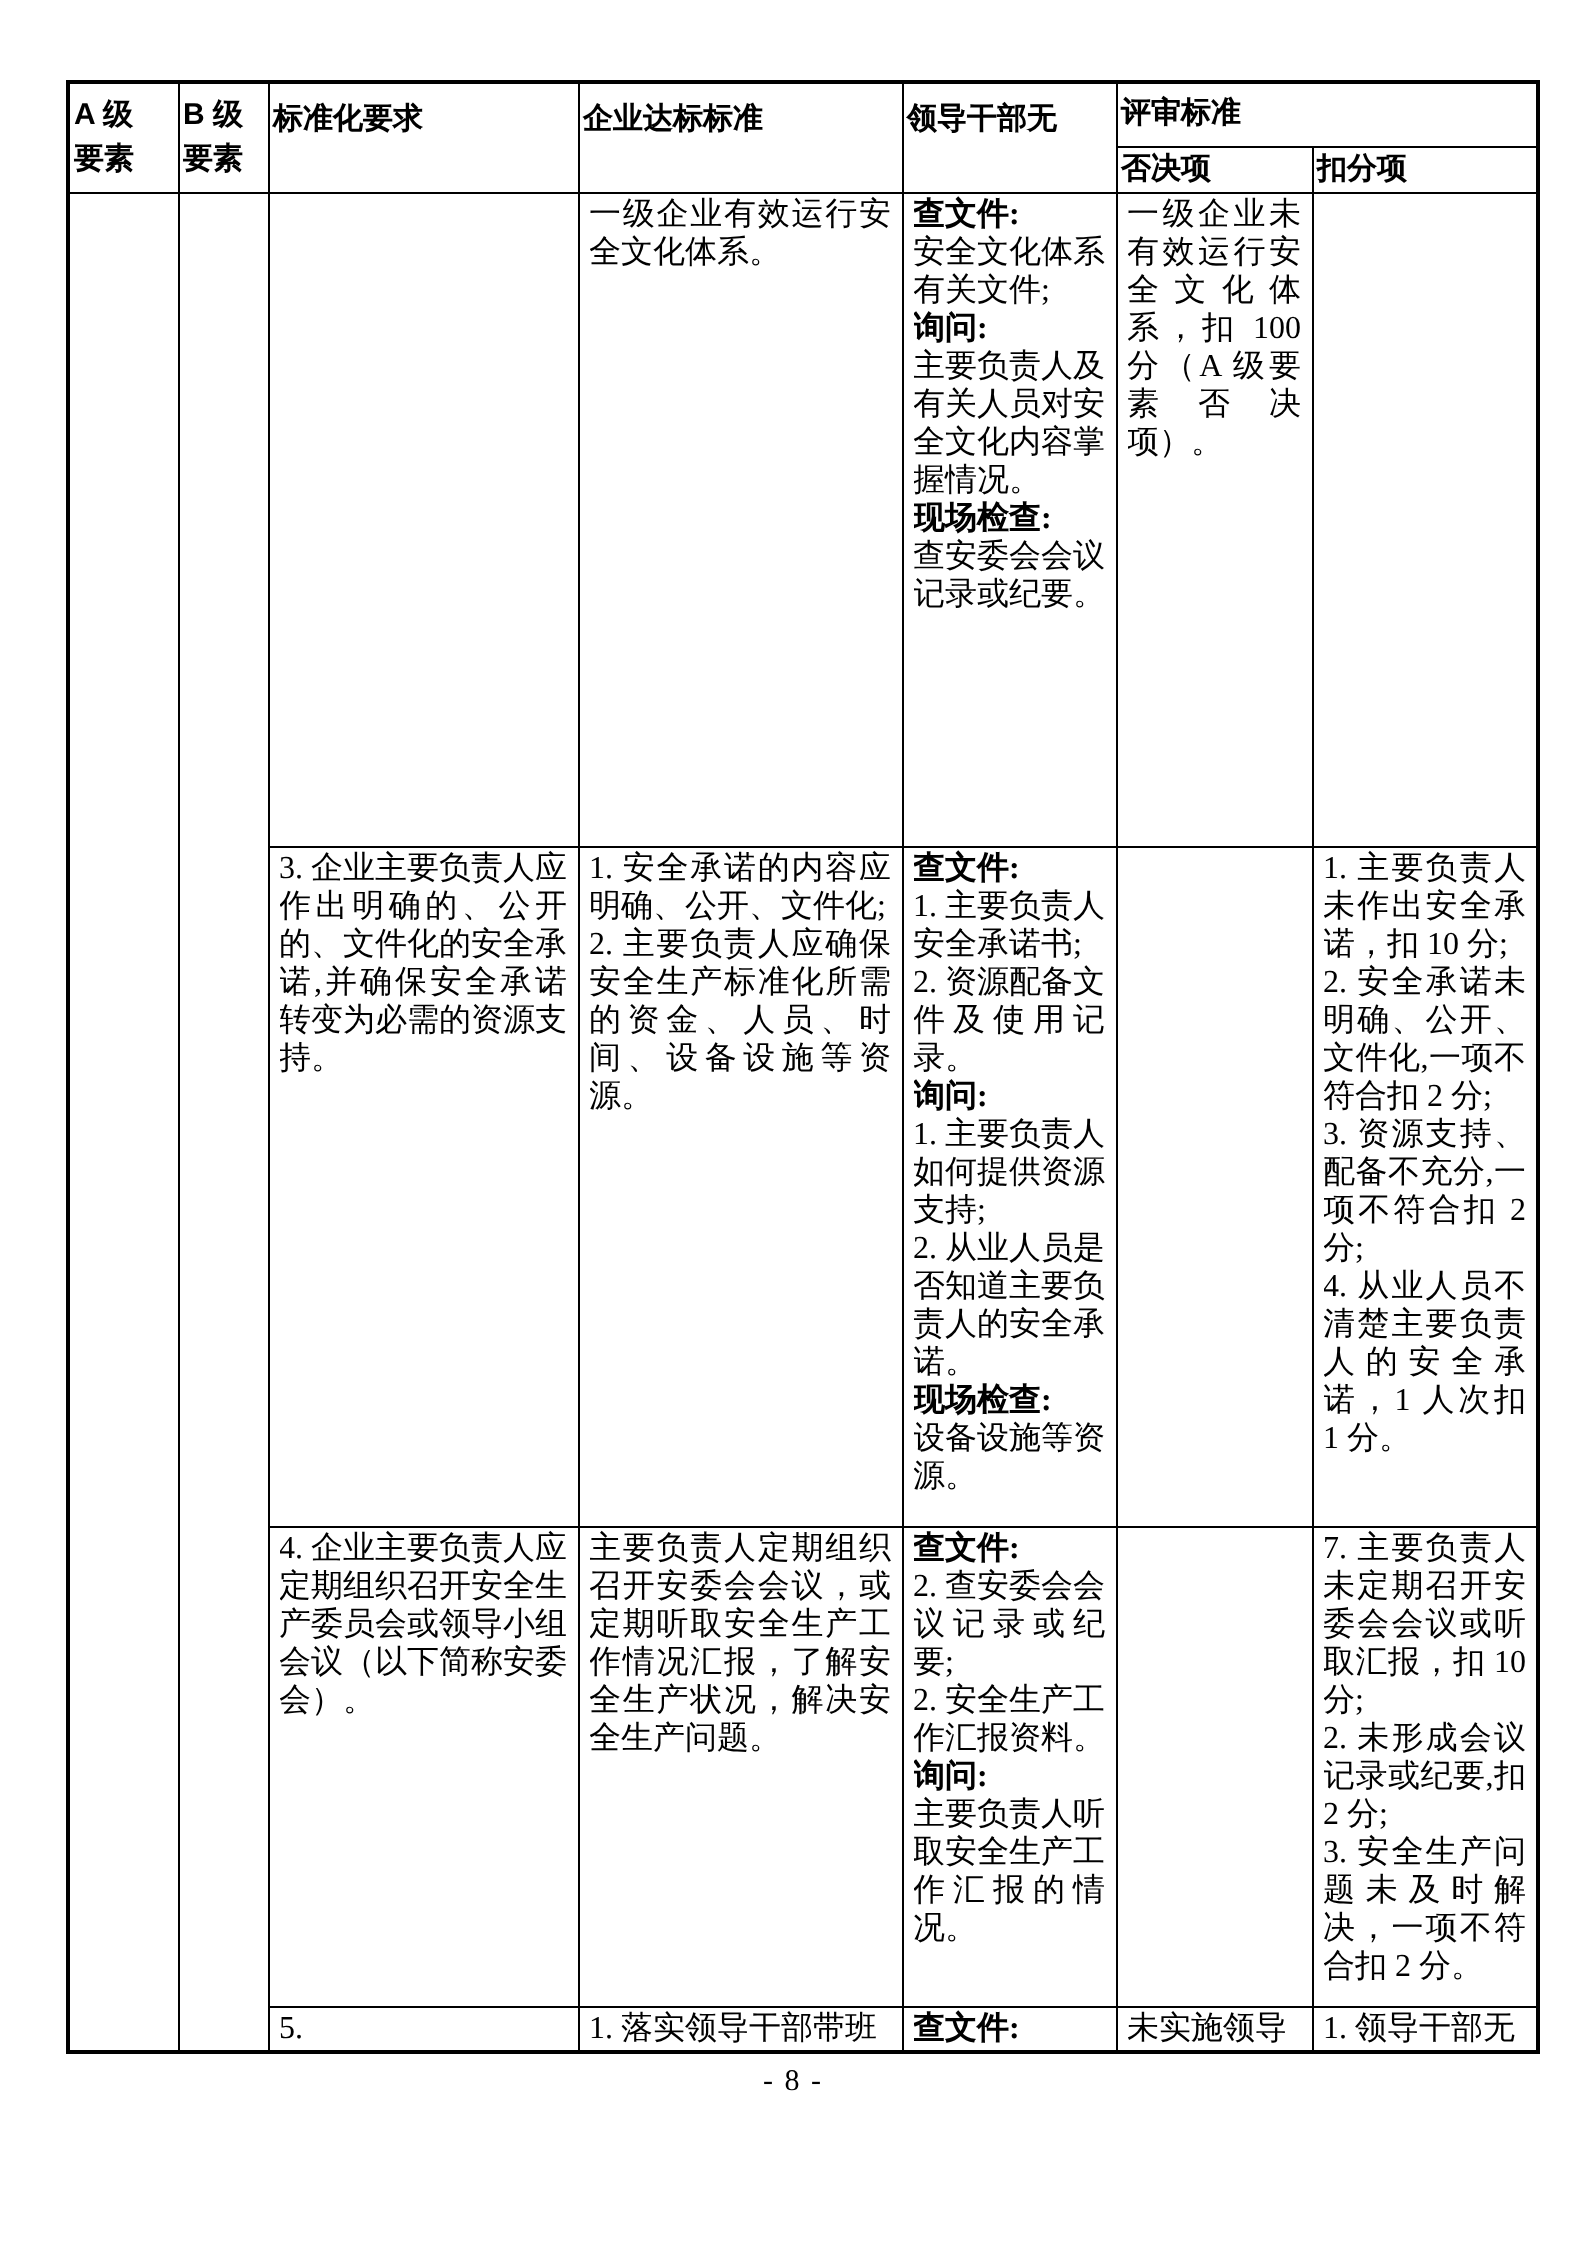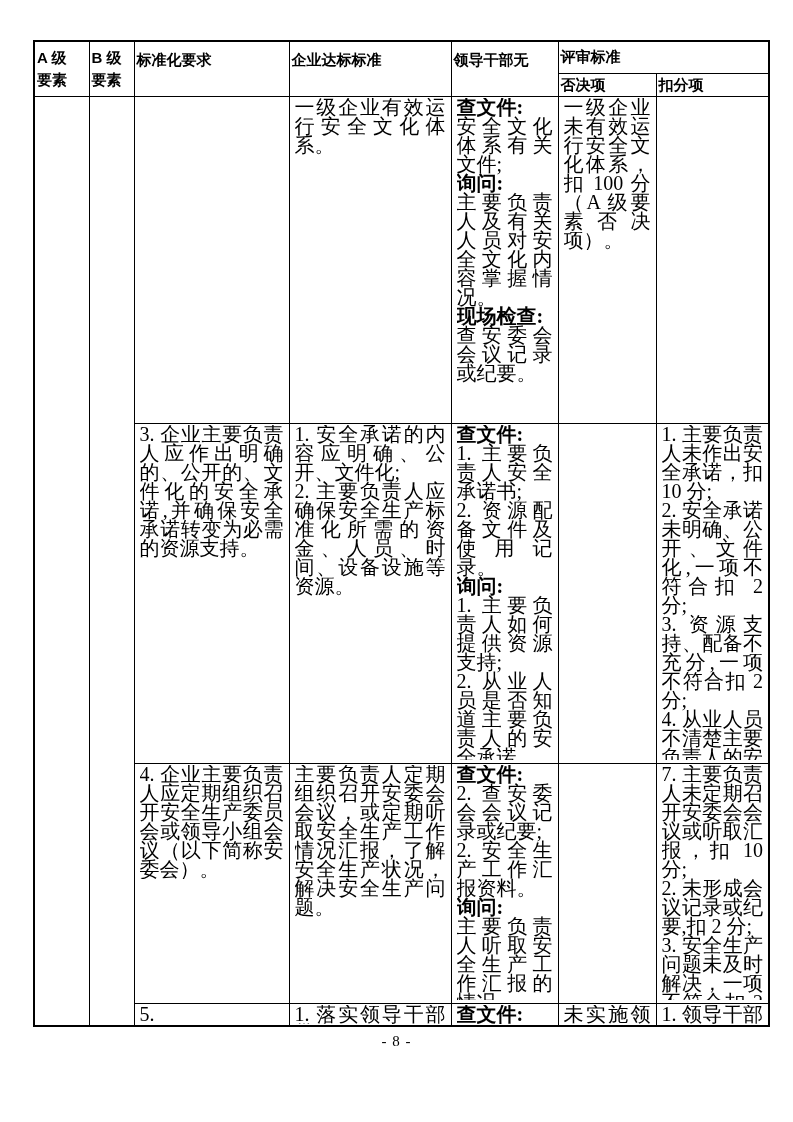--- a/index.html
+++ b/index.html
@@ -11,21 +11,21 @@
   .page{position:relative;width:793px;height:1122px;background:#fff;overflow:hidden;}
   table.review{
     position:absolute;left:33px;top:40px;width:735px;
     border-collapse:collapse;table-layout:fixed;
     border:2px solid #000;
   }
   td{
     border:1px solid #000;
     vertical-align:top;
     padding:1px 5px;
-    font-size:20px;
+    font-size:16px;
     line-height:19px;
     text-align:justify;
     text-justify:inter-ideograph;
     overflow:hidden;
     word-break:break-all;
   }
   
   td.hd{
     font-family:"Liberation Sans","DejaVu Sans",sans-serif;
     font-weight:bold;

